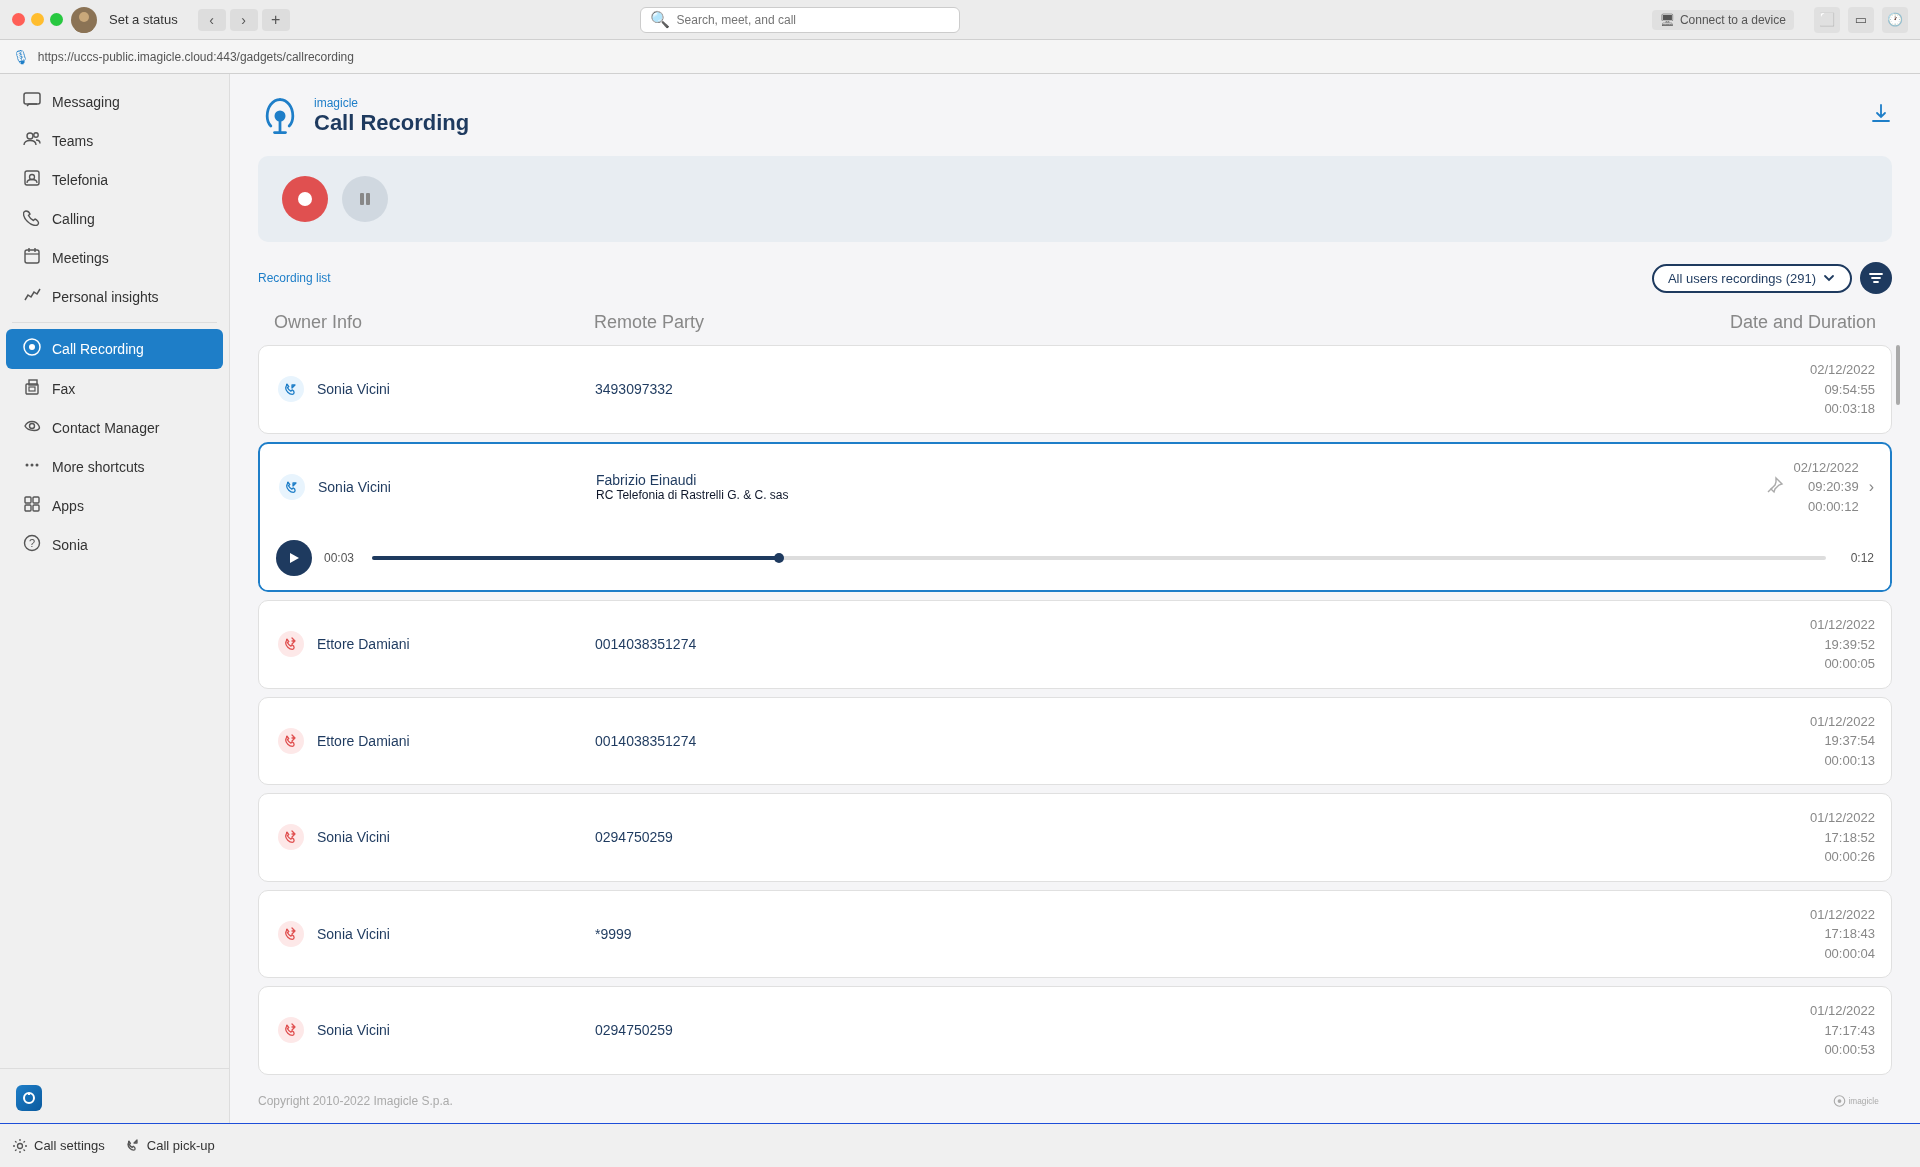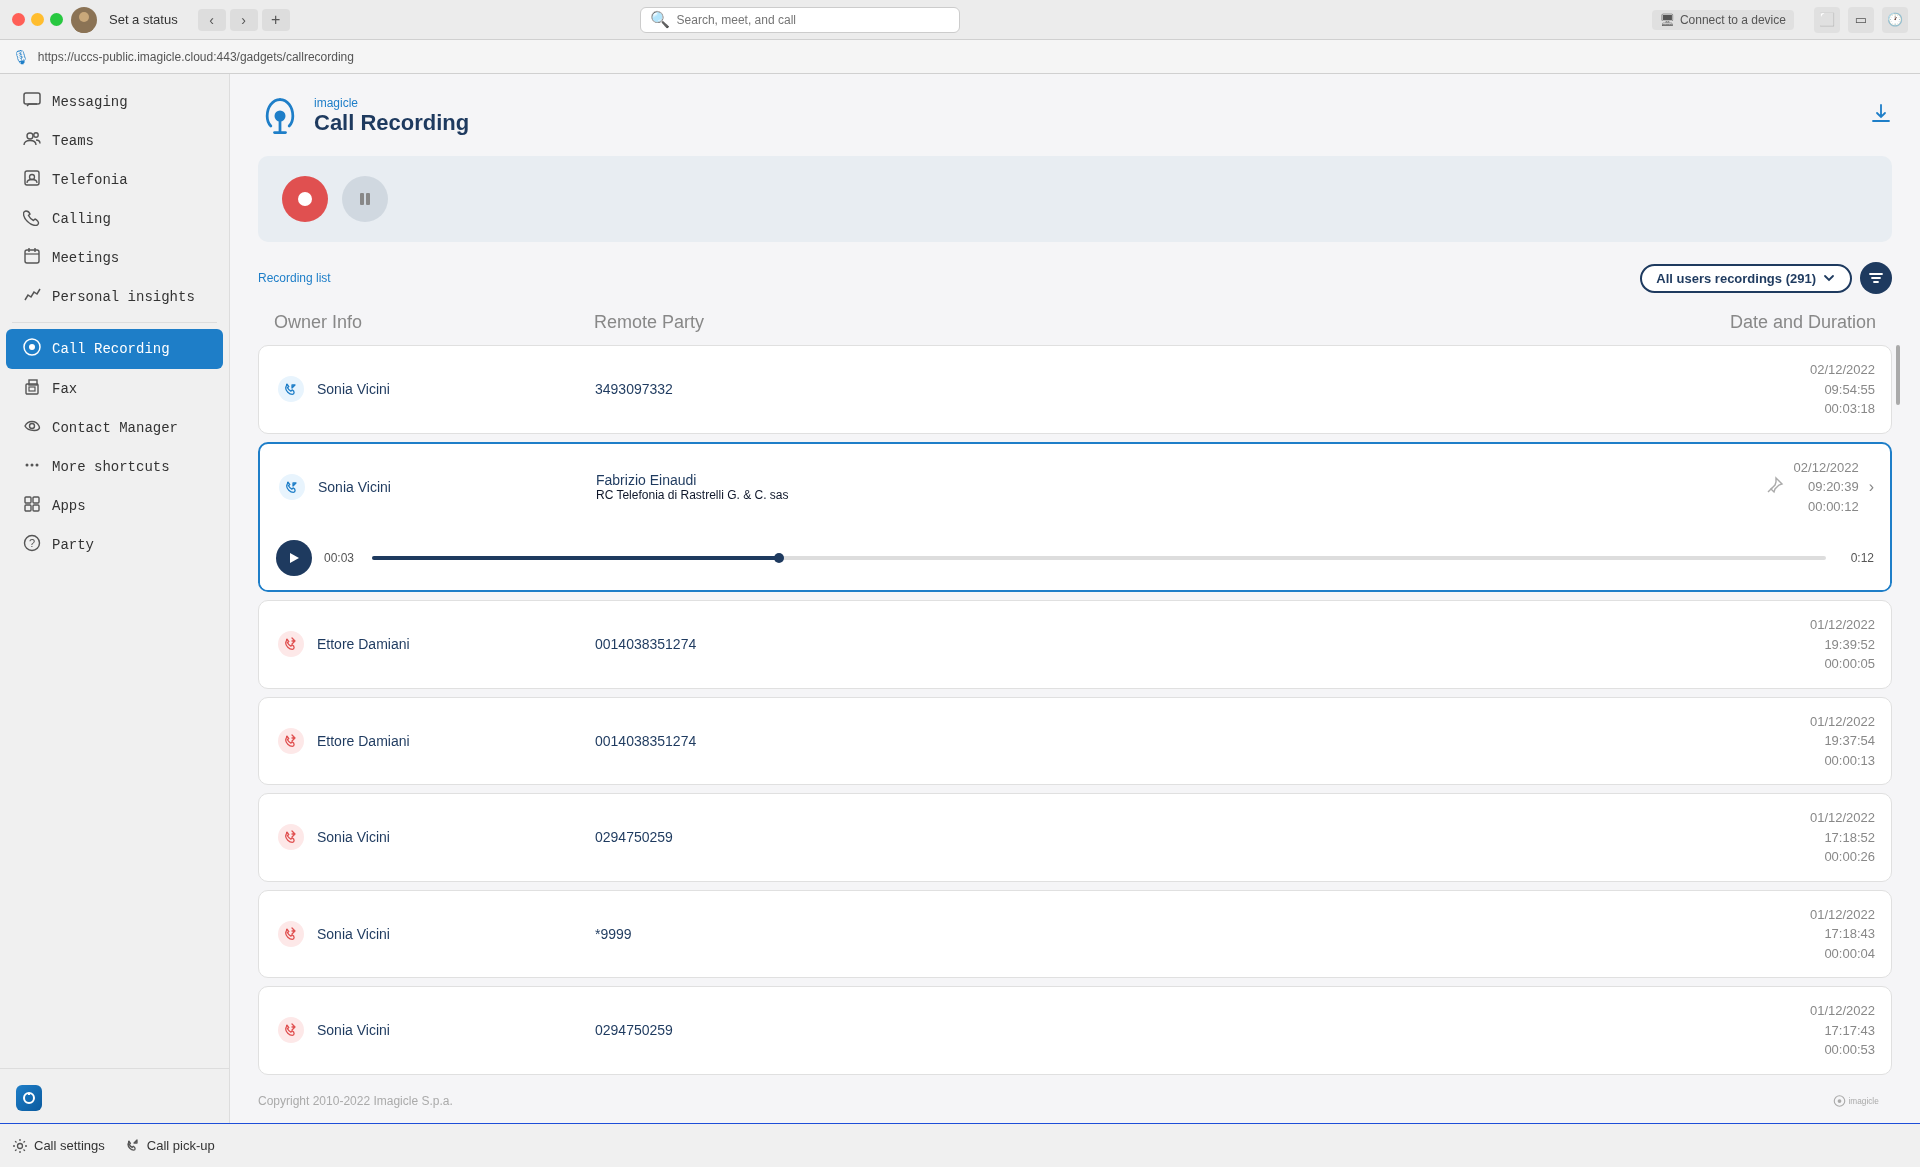--- a/index.html
+++ b/index.html
@@ -61,21 +61,21 @@
       width: 230px; background: #f0f0f0; display: flex; flex-direction: column;
       border-right: 1px solid #ddd; flex-shrink: 0;
     }
     .sidebar-top { padding: 8px 0; flex: 1; }
     .sidebar-item {
       display: flex; align-items: center; gap: 10px;
       padding: 8px 16px; cursor: pointer; border-radius: 6px; margin: 1px 6px;
       font-size: 14px; color: #333;
     }
     .sidebar-icon { font-size: 16px; color: #555; width: 20px; text-align: center; }
-    .sidebar-label { font-size: 14px; font-family: Liberation Mono, monospace; }
+    .sidebar-label { font-size: 14px; }
     .sidebar-divider { height: 1px; background: #ddd; margin: 6px 12px; }
     .sidebar-app-item {
       display: flex; align-items: center; gap: 10px;
       padding: 8px 16px; cursor: pointer; border-radius: 6px; margin: 1px 6px;
       font-size: 14px; color: #333;
     }
     .sidebar-app-item.active { background: #1e7ec8; color: white; }
     .sidebar-app-item.active .sidebar-icon { color: white; }
     .sidebar-bottom {
       padding: 8px 0 4px;
@@ -134,21 +134,21 @@
 
     
     .recording-list-header {
       display: flex; align-items: center; justify-content: space-between; margin-bottom: 12px;
     }
     .recording-list-title { font-size: 12px; color: #1e7ec8; font-weight: 500; }
     .filter-area { display: flex; align-items: center; gap: 8px; }
     .dropdown-btn {
       display: flex; align-items: center; gap: 6px;
       border: 2px solid #1e3a5f; border-radius: 20px; padding: 5px 14px;
-      background: white; cursor: pointer; font-size: 13px; color: #1e3a5f; font-weight: 700;
+      background: white; cursor: pointer; font-size: 13px; color: #1e3a5f; font-weight: 400;
     }
     .filter-icon-btn {
       width: 32px; height: 32px; background: #1e3a5f; border-radius: 50%;
       display: flex; align-items: center; justify-content: center; cursor: pointer; border: none;
     }
 
     
     .col-headers {
       display: grid; grid-template-columns: 320px 1fr 200px;
       padding: 6px 16px; margin-bottom: 6px;
@@ -376,21 +376,21 @@
         <span class="sidebar-label">Apps</span>
       </div>
 
       <div class="sidebar-app-item">
         <span class="sidebar-icon">
           <svg width="18" height="18" viewBox="0 0 18 18">
               <circle cx="9" cy="9" r="7.5" fill="none" stroke="#555" stroke-width="1.4"></circle>
               <text x="9" y="13" text-anchor="middle" font-size="11" fill="#555">?</text>
             </svg>
         </span>
-        <span class="sidebar-label">Party</span>
+        <span class="sidebar-label">Sonia</span>
       </div>
 
     </div>
 
     <div class="sidebar-bottom">
       <div class="sidebar-logo">
         <div class="imagicle-logo">
           <div class="imagicle-logo-icon">
             <svg width="18" height="18" viewBox="0 0 18 18">
                 <circle cx="9" cy="9" r="5" fill="none" stroke="white" stroke-width="2"></circle>

